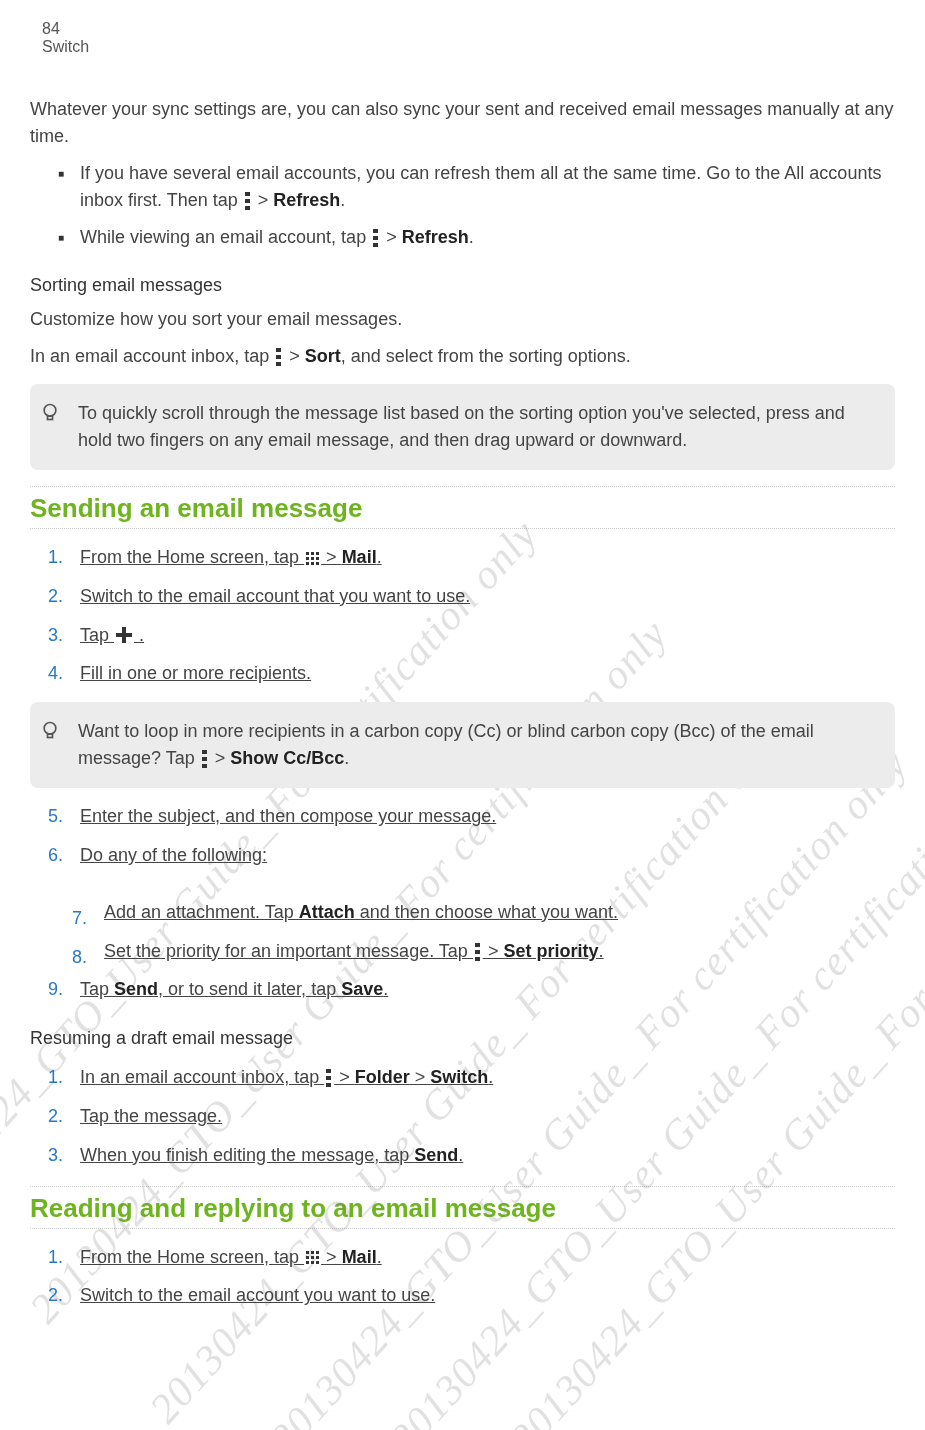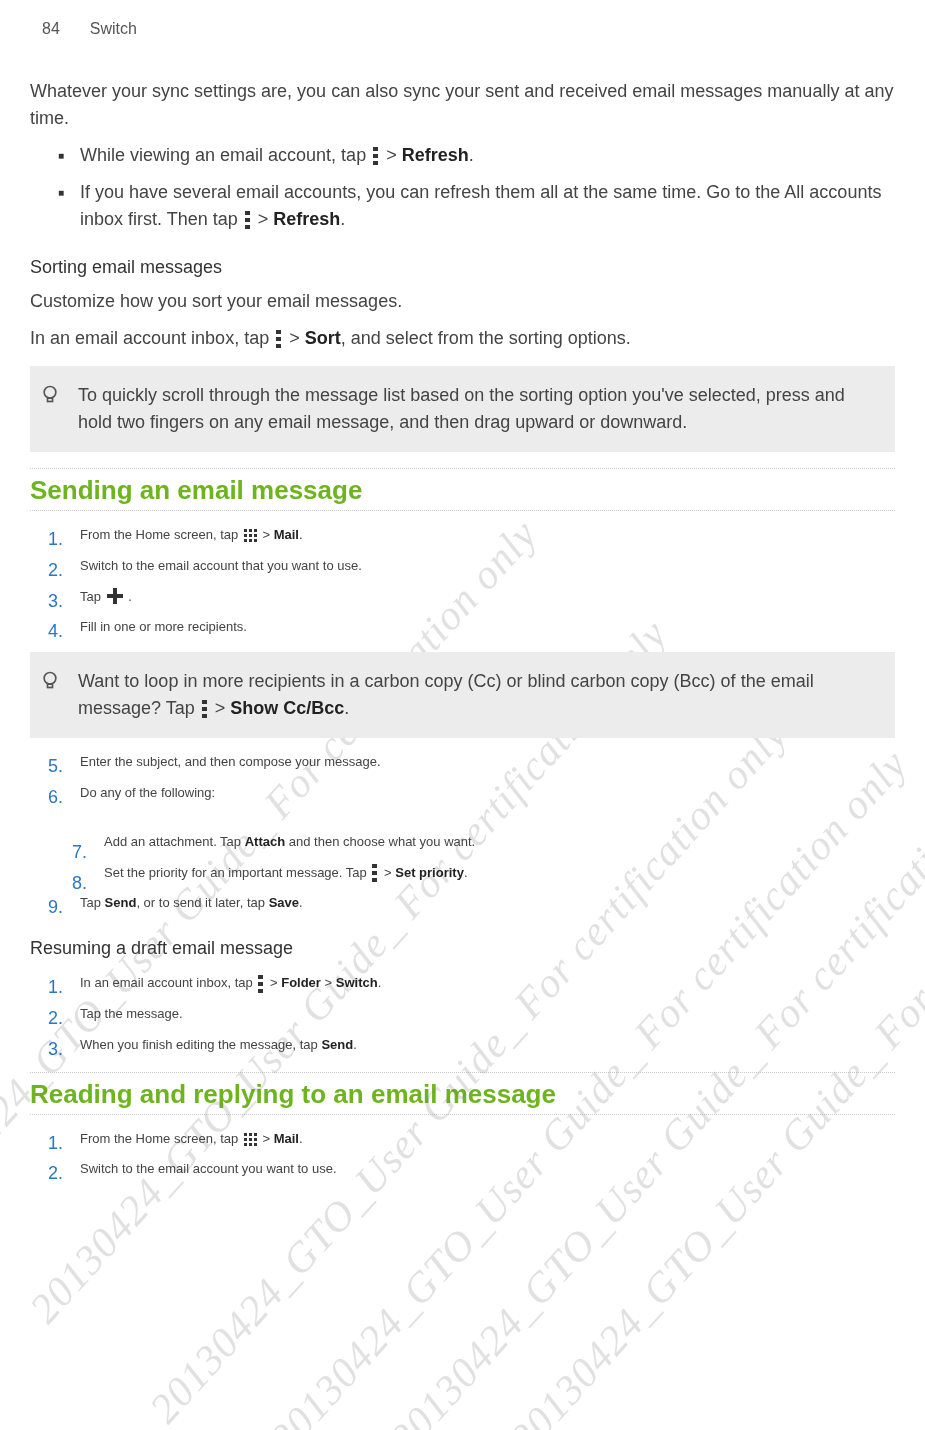--- a/index.html
+++ b/index.html
@@ -16,20 +16,21 @@
     padding: 0;
     position: relative;
     min-height: 1430px;
   }
   .header {
     display: flex;
     align-items: baseline;
     padding: 20px 30px 10px 42px;
     font-size: 16px;
     color: #555;
+    flex-direction: column;
   }
   .header .pagenum {
     margin-right: 30px;
   }
   .content {
     padding: 20px 30px 0 30px;
   }
   h3.section {
     color: #6eb41e;
     font-weight: 700;
@@ -73,41 +74,42 @@
     color: #333;
   }
   .tipbox {
     background: #ececec;
     padding: 16px 18px 16px 48px;
     font-size: 18px;
     color: #444;
     line-height: 1.5;
     margin: 14px 0;
     position: relative;
-    border-radius: 0;
+    border-radius: 8px;
   }
   .tipicon {
     position: absolute;
     left: 10px;
     top: 18px;
     width: 20px;
     height: 20px;
   }
   ol.steps {
     counter-reset: step;
     list-style: none;
     padding-left: 50px;
     margin: 14px 0;
   }
   ol.steps li {
-    font-size: 13px;
+    font-size: 18px;
     color: #444;
     line-height: 1.6;
     position: relative;
     margin: 10px 0;
+    text-decoration: underline;
   }
   ol.steps li::before {
     counter-increment: step;
     content: counter(step) ".";
     position: absolute;
     left: -32px;
     color: #2778c5;
     font-weight: 400;
     font-size: 18px;
   }
@@ -164,30 +166,30 @@
   <div class="header">
     <span class="pagenum">84</span>
     <span>Switch</span>
   </div>
 
   <div class="content">
 
     <p>Whatever your sync settings are, you can also sync your sent and received email messages manually at any time.</p>
     <ul class="bullets">
       <li>
+        <span>If you have several email accounts, you can refresh them all at the same time. Go to the All accounts inbox first. Then tap </span>
+        <span class="icon-dots-v">
+            <span></span>
+            <span></span>
+            <span></span>
+          </span>
+        <span> &gt; </span><span class="bold">Refresh</span><span>.</span>
+      </li>
+      <li>
         <span>While viewing an email account, tap </span>
-        <span class="icon-dots-v">
-            <span></span>
-            <span></span>
-            <span></span>
-          </span>
-        <span> &gt; </span><span class="bold">Refresh</span><span>.</span>
-      </li>
-      <li>
-        <span>If you have several email accounts, you can refresh them all at the same time. Go to the All accounts inbox first. Then tap </span>
         <span class="icon-dots-v">
             <span></span>
             <span></span>
             <span></span>
           </span>
         <span> &gt; </span><span class="bold">Refresh</span><span>.</span>
       </li>
     </ul>
 
     <h4 class="subsection">Sorting email messages</h4>

